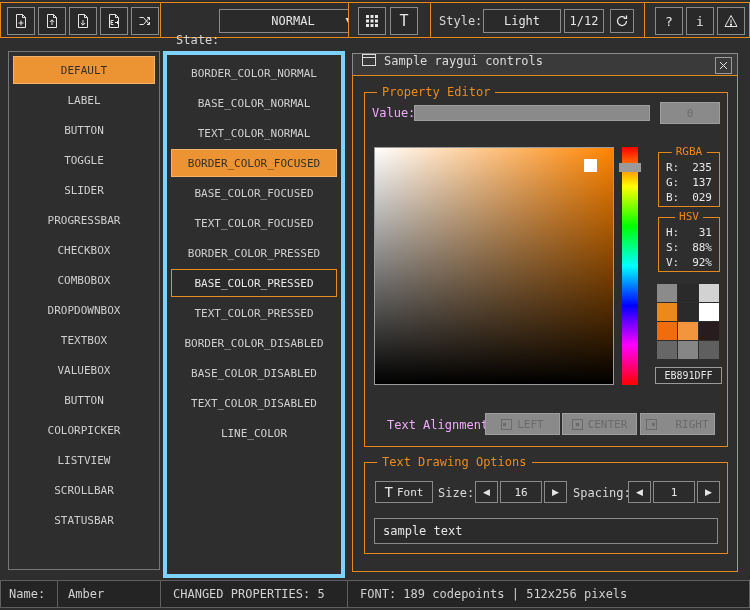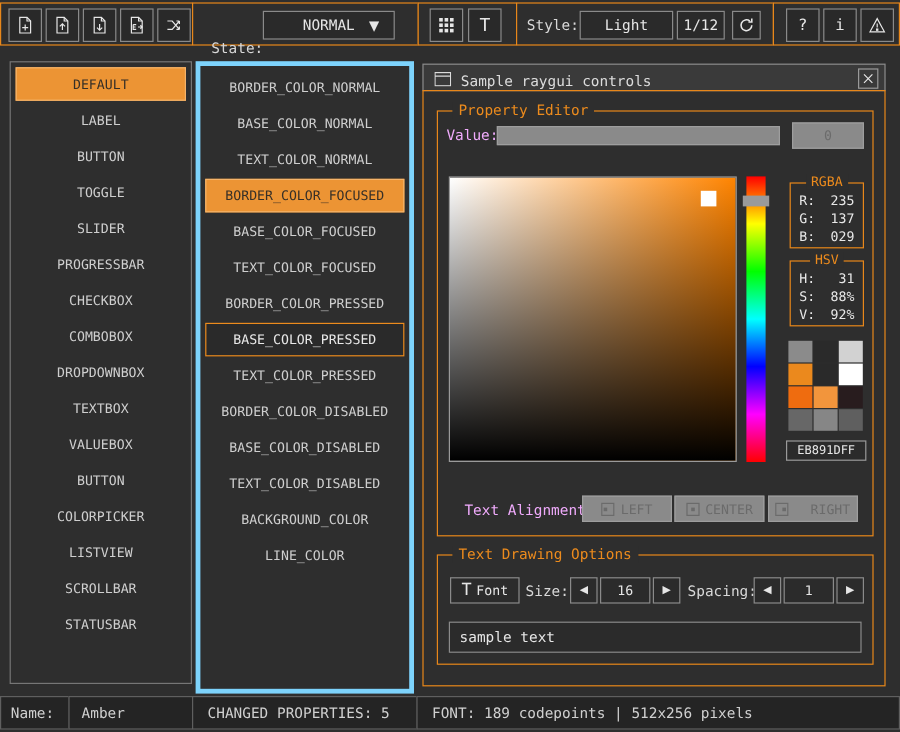--- a/index.html
+++ b/index.html
@@ -23,21 +23,21 @@
   .controls-panel { left:8px; top:51px; width:152px; height:519px; border:1px solid #767676; padding-top:4px; }
   .props-panel { left:163px; top:51px; width:182px; height:527px; border:4px solid #7dd3fc; padding-top:4px; }
   .listitem { height:28px; margin:0 4px 2px 4px; display:flex; align-items:center; justify-content:center;
               color:#cfcfcf; font-size:11px; border:1px solid transparent; }
   .listitem.sel { background:#ec9434; border-color:#f5b36a; color:#362f27; }
   .listitem.foc { background:#2a2a2a; border-color:#ec8b1d; color:#e8e8e8; }
 
   
   .window { position:absolute; left:352px; top:53px; width:386px; height:519px; background:#2e2e2e; }
   .window-title { position:absolute; left:0; top:0; width:386px; height:23px; background:#3a3a3a;
-                  border:1px solid #8a8a8a; display:flex; align-items:flex-end; color:#dcdcdc; font-size:12px; }
+                  border:1px solid #8a8a8a; display:flex; align-items:flex-start; color:#dcdcdc; font-size:12px; }
   .window-body { position:absolute; left:0; top:22px; width:386px; height:497px; border:1px solid #e8871a; }
   .close-btn { position:absolute; right:5px; top:3px; width:17px; height:17px; border:1px solid #9a9a9a;
                background:#3a3a3a; display:flex; align-items:center; justify-content:center; color:#e6e6e6; }
 
   .grpbox { position:absolute; border:1px solid #e8871a; }
   .grpbox > .grplabel { position:absolute; top:-8px; left:12px; background:#2e2e2e; padding:0 5px;
                         color:#ec8b1d; font-size:12px; white-space:nowrap; }
 
   .dim { color:#f0abfc; }
   .gray-btn { background:#8a8a8a; border:1px solid #9e9e9e; color:#6b6b6b; display:flex;
@@ -123,21 +123,21 @@
         <svg width="16" height="16" viewBox="0 0 16 16" fill="none" stroke="#e6e6e6" stroke-width="1">
           <path d="M2.5 4.5 h4 l6 7 M12.5 11.5 h-2.5 M12.5 11.5 v-2.5"></path>
           <path d="M2.5 11.5 h4 l6 -7 M12.5 4.5 h-2.5 M12.5 4.5 v2.5"></path>
         </svg>
         </span>
     </div>
   </div>
 
   <div class="tsec" style="left:160px;width:189px;">
     <span class="tb-label" style="left:15px;margin-top:19px;">State:</span>
-    <div class="combo" style="left:58px;width:110px;">
+    <div class="combo" style="left:58px;width:148px;">
       <span>NORMAL</span>
       <span class="dd-arrow">▼</span>
     </div>
   </div>
 
   <div class="tsec" style="left:348px;width:83px;">
     <div class="tool-btn" style="left:9px;">
       <span>
         <svg width="14" height="14" viewBox="0 0 14 14" fill="#e6e6e6">
           <rect x="1" y="1" width="3" height="3"></rect>
@@ -218,21 +218,20 @@
     <div class="listitem">TEXT_COLOR_NORMAL</div>
     <div class="listitem sel">BORDER_COLOR_FOCUSED</div>
     <div class="listitem">BASE_COLOR_FOCUSED</div>
     <div class="listitem">TEXT_COLOR_FOCUSED</div>
     <div class="listitem">BORDER_COLOR_PRESSED</div>
     <div class="listitem foc">BASE_COLOR_PRESSED</div>
     <div class="listitem">TEXT_COLOR_PRESSED</div>
     <div class="listitem">BORDER_COLOR_DISABLED</div>
     <div class="listitem">BASE_COLOR_DISABLED</div>
     <div class="listitem">TEXT_COLOR_DISABLED</div>
-    <div class="listitem">BACKGROUND_COLOR</div>
     <div class="listitem">LINE_COLOR</div>
   </div>
 
   <div class="window">
     <div class="window-title">
       <span style="margin:0 8px 0 9px;">
         <svg width="14" height="12" viewBox="0 0 14 12" fill="none" stroke="#dcdcdc" stroke-width="1">
           <rect x="0.5" y="0.5" width="13" height="11"></rect>
             <path d="M0.5 3.5 h13"></path>
         </svg></span>

